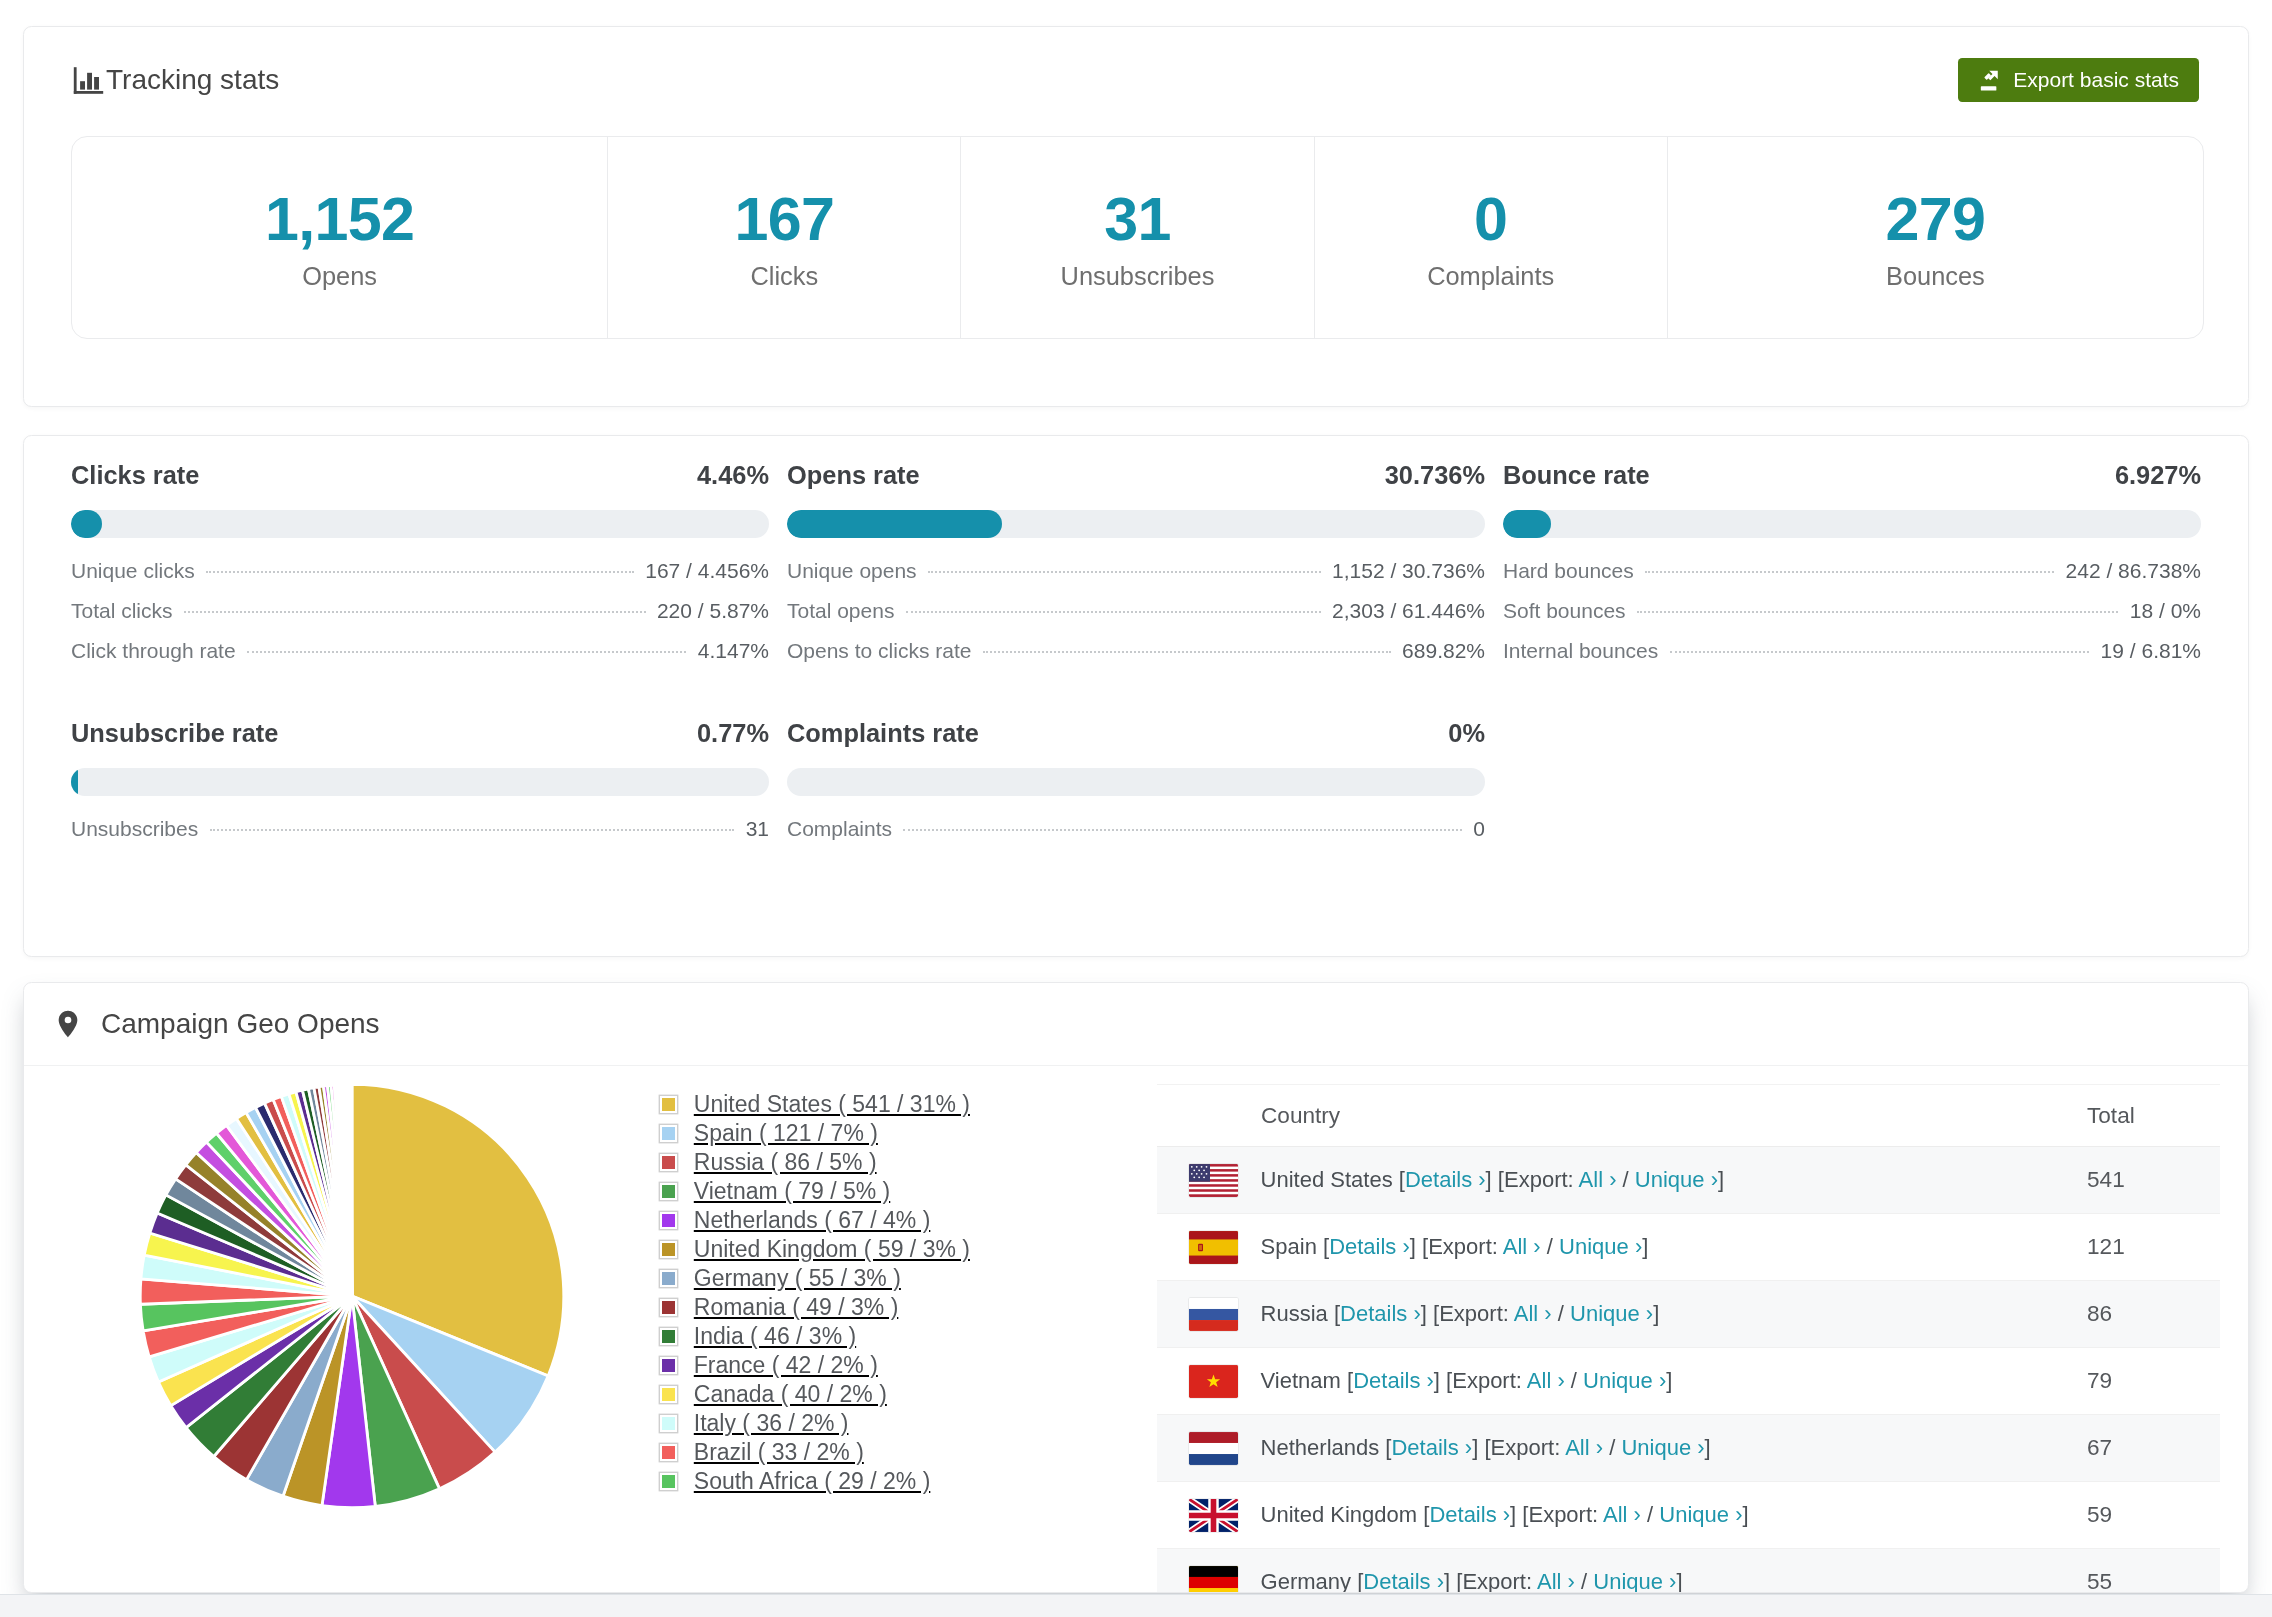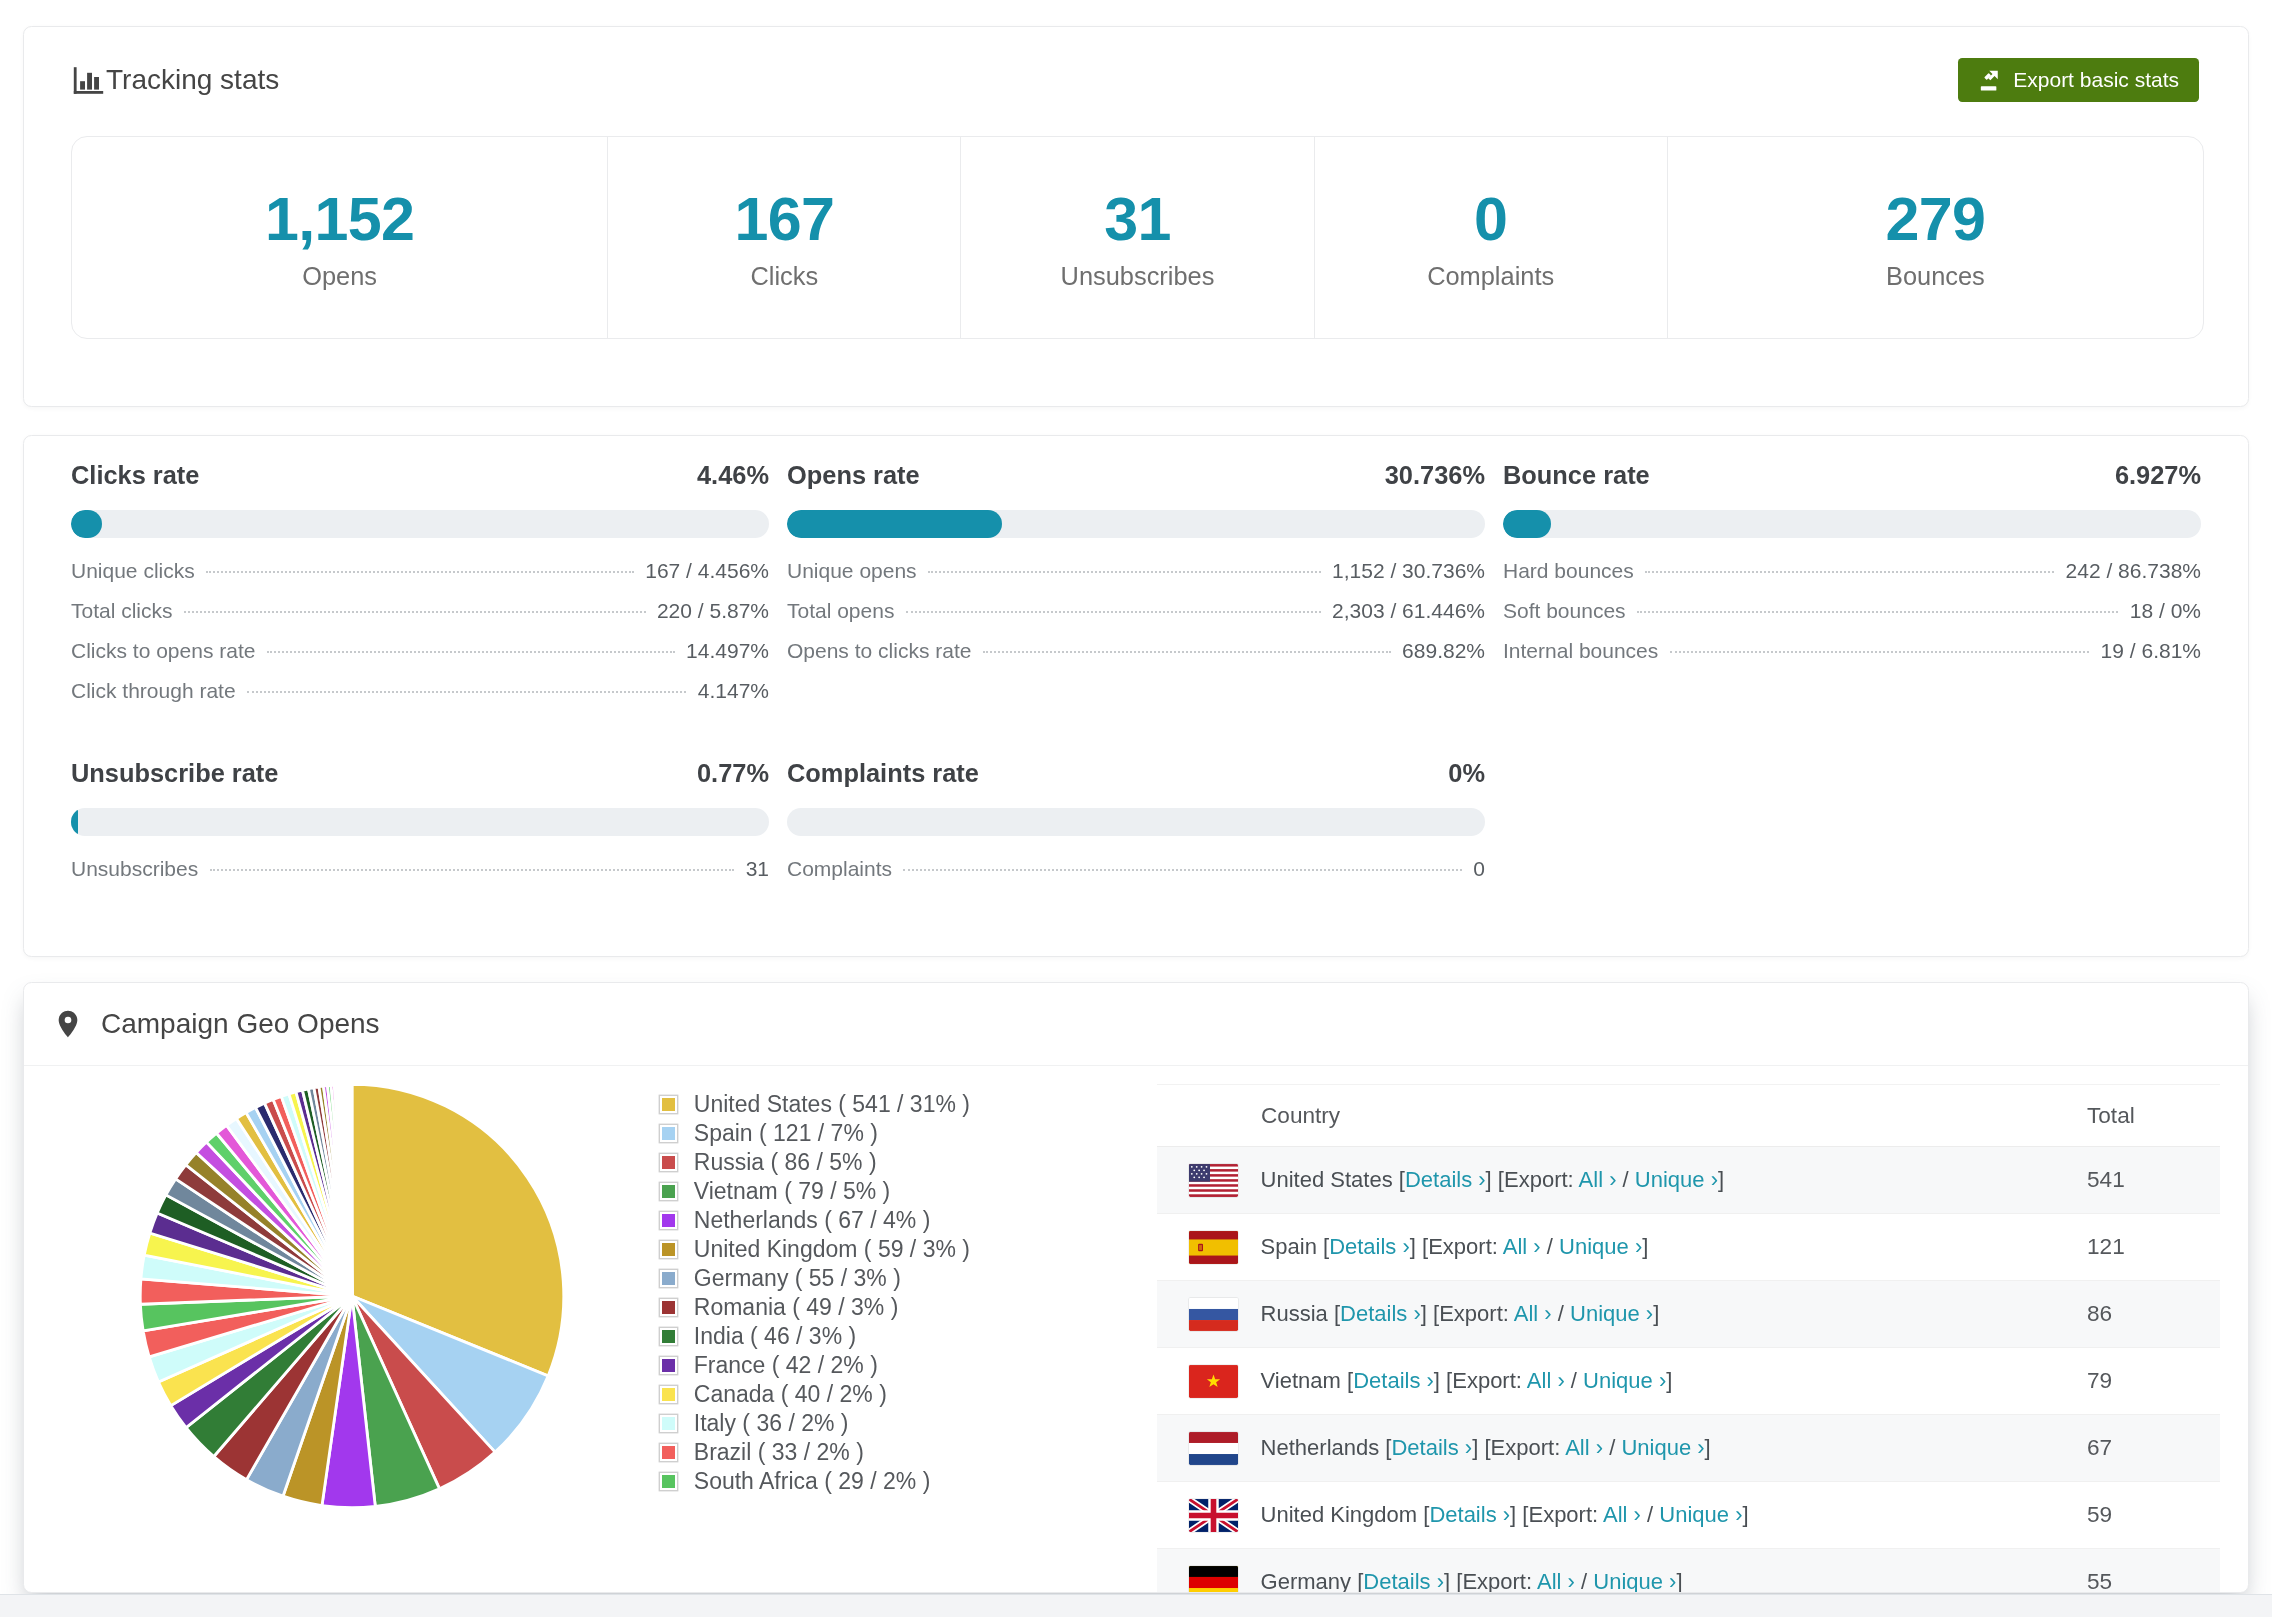--- a/index.html
+++ b/index.html
@@ -34,21 +34,21 @@
   .rate-row { display:flex; align-items:baseline; height:40px; font-size:21px; }
   .rr-label { color:#73787d; white-space:nowrap; }
   .leader { flex:1; border-bottom:2.1px dotted #c6c9cc; margin:0 11.3px; transform:translateY(-5px); }
   .rr-value { color:#585d62; white-space:nowrap; }
 
   
   .geo-head { display:flex; align-items:center; gap:17px; height:83px; padding-left:28px;
               font-size:28px; color:#454545; border-bottom:1.4px solid #f0f1f2; }
   #pie-wrap { position:absolute; left:112px; top:97px; width:432px; height:432px; }
   .legend { position:absolute; left:633px; top:107px; list-style:none; }
-  .legend li { display:flex; align-items:center; height:29px; }
+  .legend li { display:flex; align-items:center; height:29px;text-decoration:underline; }
   .swatch { width:17px; height:17px; border:2.8px solid #fff; box-shadow:0 0 0 1.4px #cfcfcf; margin:0 17px 0 2.8px; flex:none; }
   .legend-label { font-size:23px; color:#55585c; white-space:nowrap; }
 
   .geo-table { position:absolute; left:1133px; top:101px; width:1063px; border-top:1.4px solid #f2f2f2; }
   .gt-header { display:flex; align-items:center; height:62px; font-size:22.6px; color:#55585c; border-bottom:1.4px solid #ececec; }
   .gt-header .col-country { margin-left:104px; }
   .gt-header .col-total   { position:absolute; left:930px; }
   .gt-row { position:relative; display:flex; align-items:center; height:67px; padding-left:32px; border-bottom:0.7px solid #f0f0f0; }
   .gt-row.odd { background:#f7f8f9; }
   .flag { width:49px; height:33px; flex:none; border-radius:1.4px; overflow:hidden; box-shadow:0 0 0 0.7px rgba(0,0,0,.08); }
@@ -119,25 +119,20 @@
         </div>
       <div class="rate-row">
           <span class="rr-label">Unique clicks</span>
           <span class="leader"></span>
           <span class="rr-value">167 / 4.456%</span>
         </div>
       <div class="rate-row">
           <span class="rr-label">Total clicks</span>
           <span class="leader"></span>
           <span class="rr-value">220 / 5.87%</span>
-        </div>
-      <div class="rate-row">
-          <span class="rr-label">Clicks to opens rate</span>
-          <span class="leader"></span>
-          <span class="rr-value">14.497%</span>
         </div>
       <div class="rate-row">
           <span class="rr-label">Click through rate</span>
           <span class="leader"></span>
           <span class="rr-value">4.147%</span>
         </div>
     </div>
 
     <div class="rate-block">
       <div class="rate-head">

